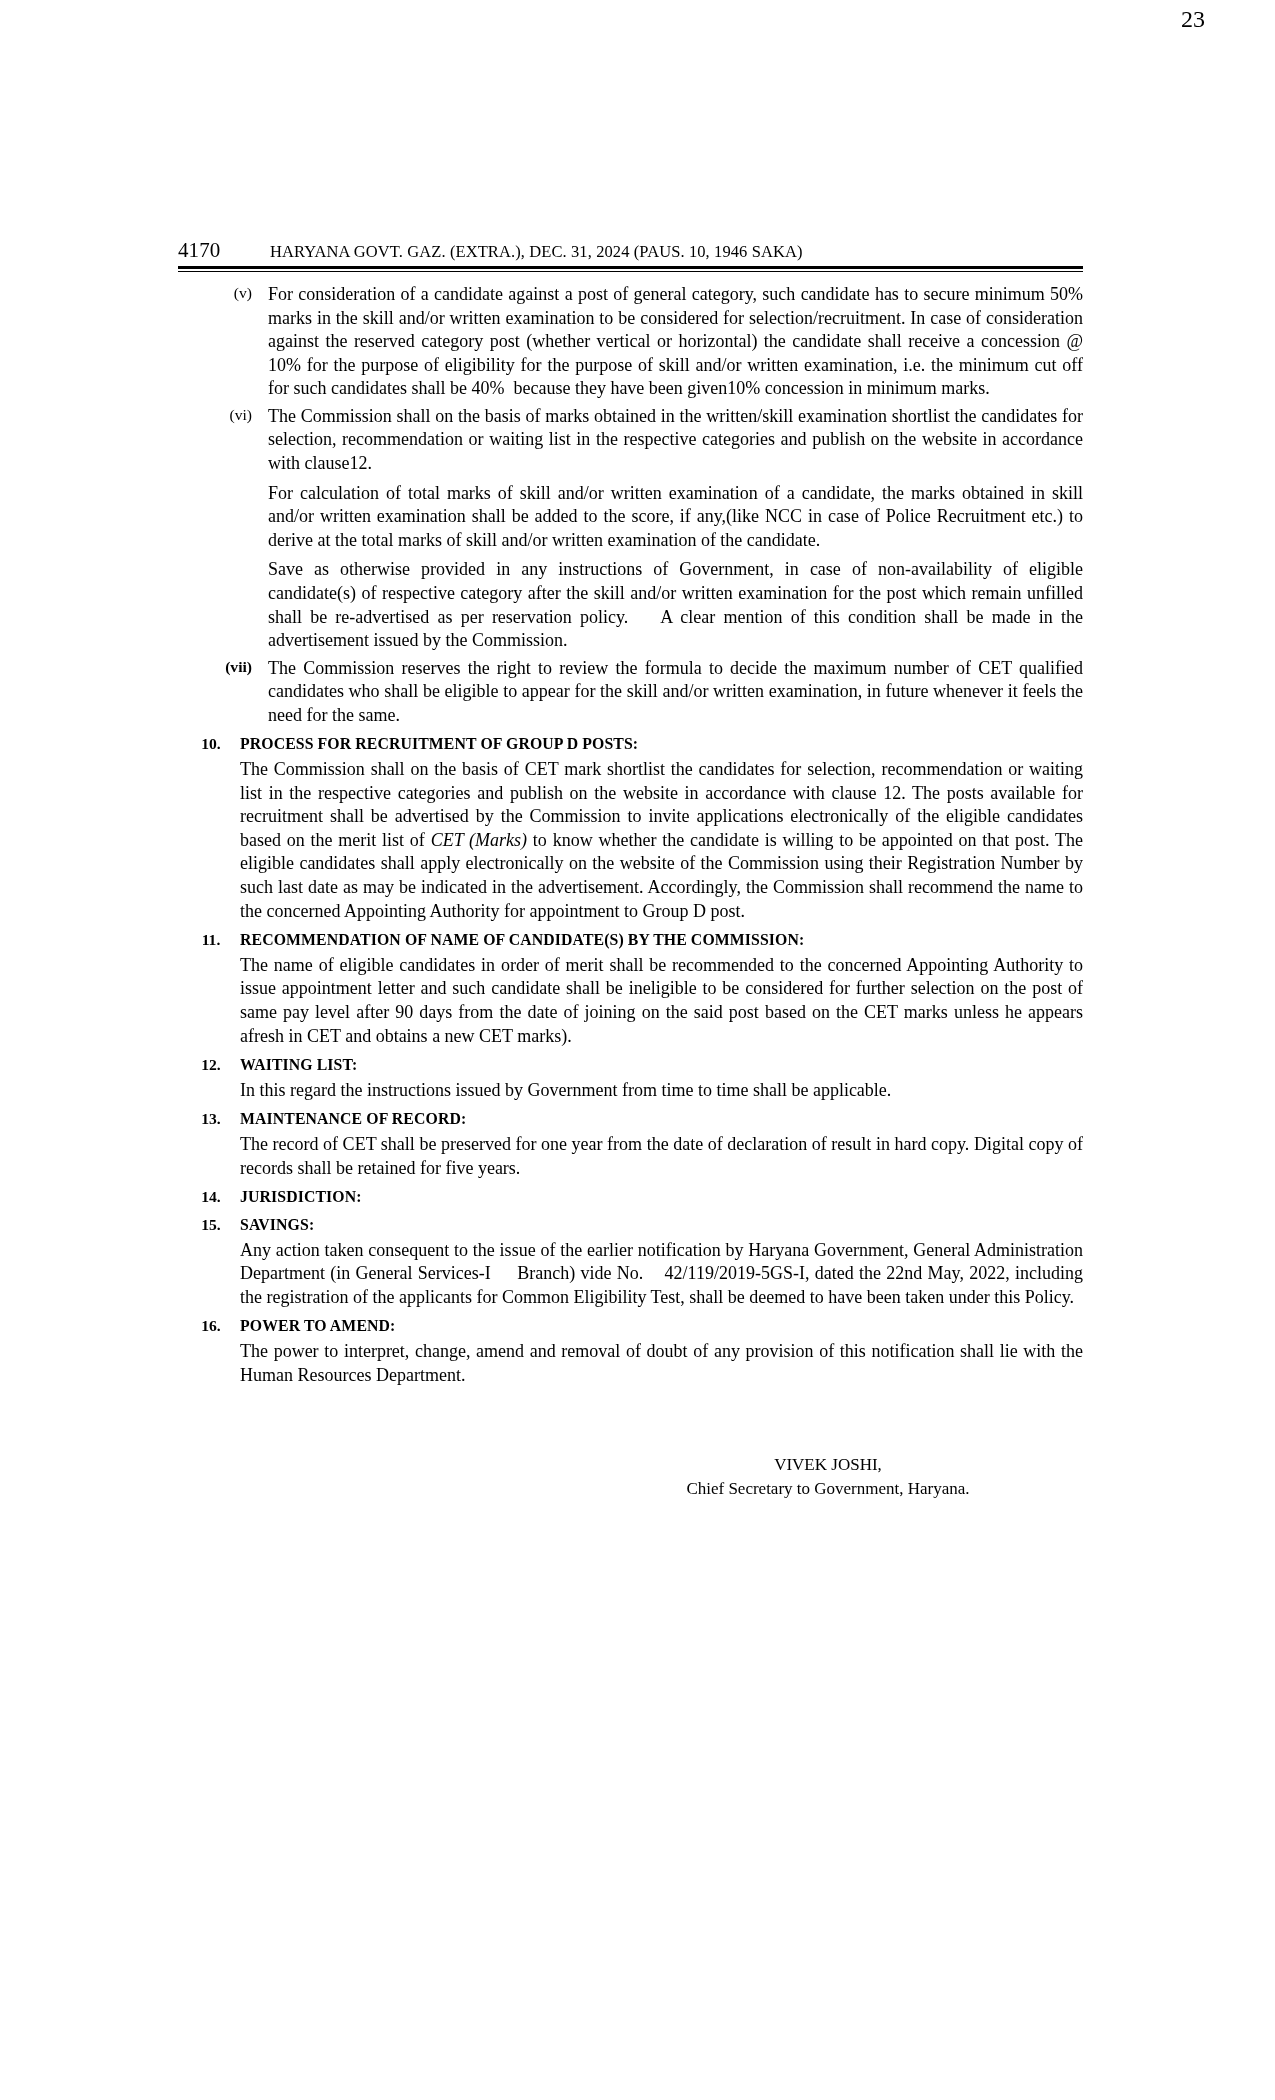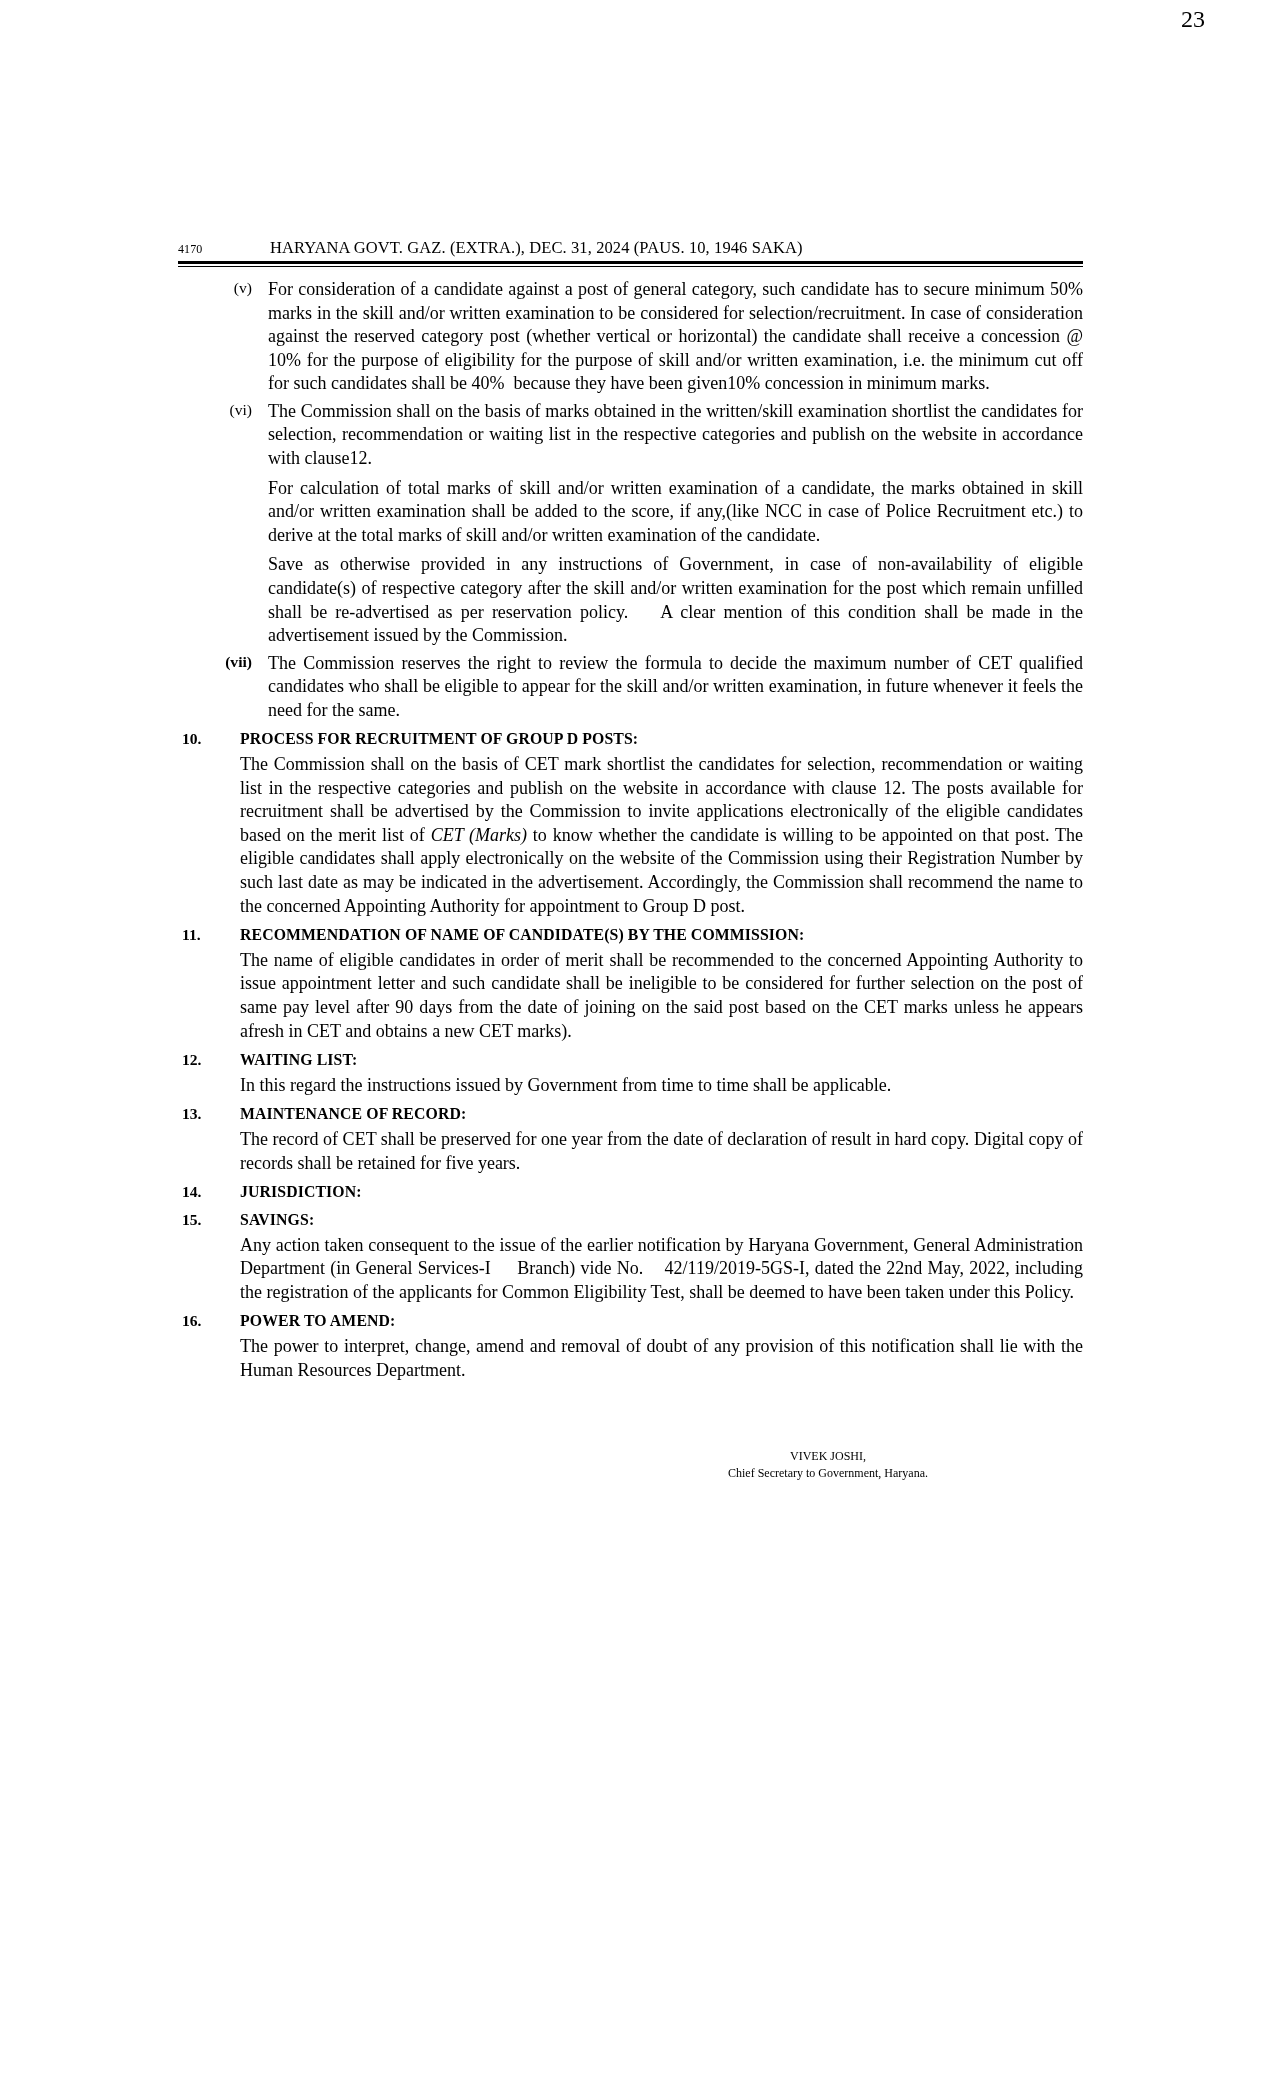--- a/index.html
+++ b/index.html
@@ -38,21 +38,21 @@
   .runhead {
     display: flex;
     align-items: baseline;
     font-size: 16.5px;
     letter-spacing: 0.1px;
     padding-bottom: 2px;
   }
   .runhead .folio-left {
     width: 92px;
     flex: 0 0 92px;
-    font-size: 12px;
+    font-size: 21px;
   }
   .runhead .runhead-title {
     flex: 1 1 auto;
     text-align: left;
     padding-right: 56px;
     white-space: nowrap;
   }
   .rule-thick {
     height: 3px;
     background: #000;
@@ -83,21 +83,21 @@
     font-size: 15.6px;
     line-height: 1.31;
   }
   .roman-row .marker.b { font-weight: bold; }
   .roman-row .content { flex: 1 1 auto; }
 
   
   .num-row .marker {
     flex: 0 0 62px;
     width: 62px;
-    text-align: left;
+    text-align: center;
     padding-left: 4px;
     font-weight: bold;
     font-size: 15.6px;
     line-height: 1.31;
   }
   .num-row .content { flex: 1 1 auto; }
 
   p.para {
     margin: 0 0 2px 0;
     text-align: justify;
@@ -125,21 +125,21 @@
   .gap-md { height: 7px; }
 
   
   .sect-indent { padding-left: 62px; }
 
   
   .signature {
     margin-top: 66px;
     text-align: center;
     padding-left: 395px;
-    font-size: 12px;
+    font-size: 17px;
     line-height: 1.38;
   }
   .signature .line { white-space: nowrap; }
 </style>
 </head>
 <body>
 
 <div class="page-folio">23</div>
 
 <div class="sheet">

